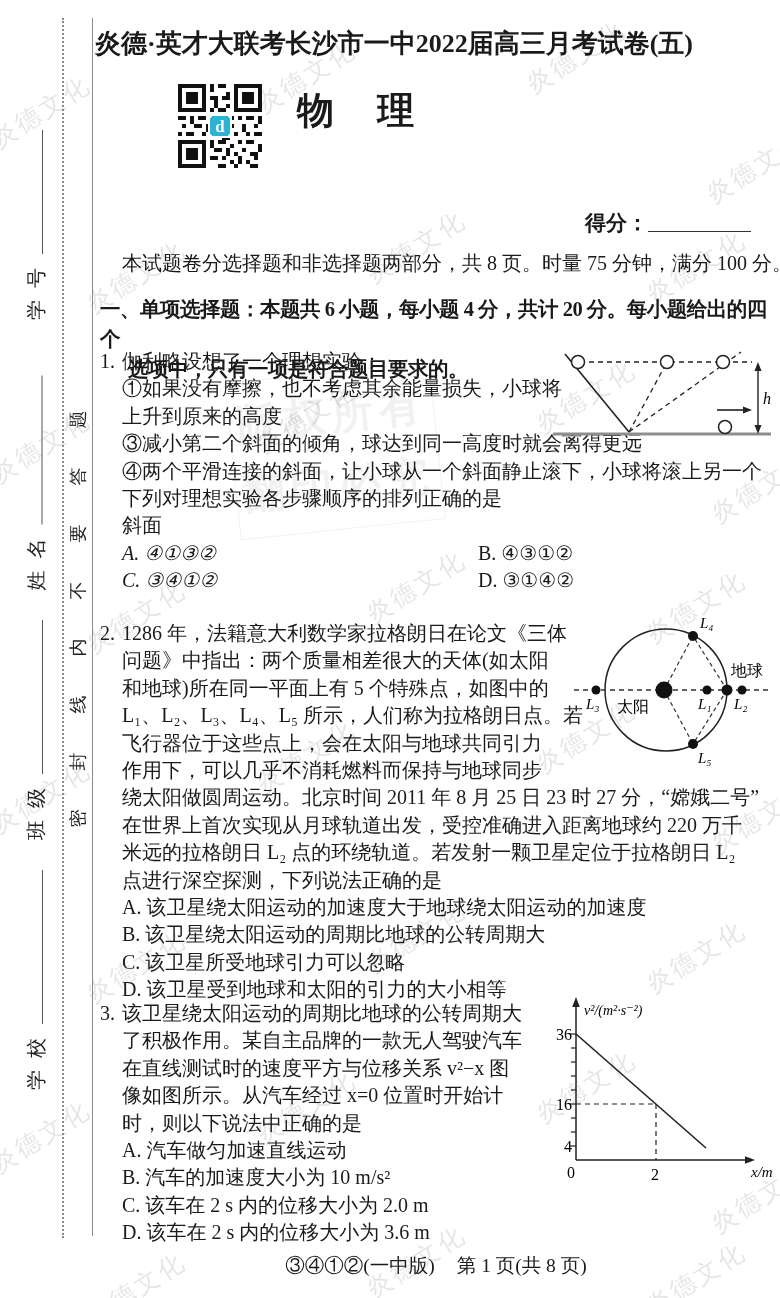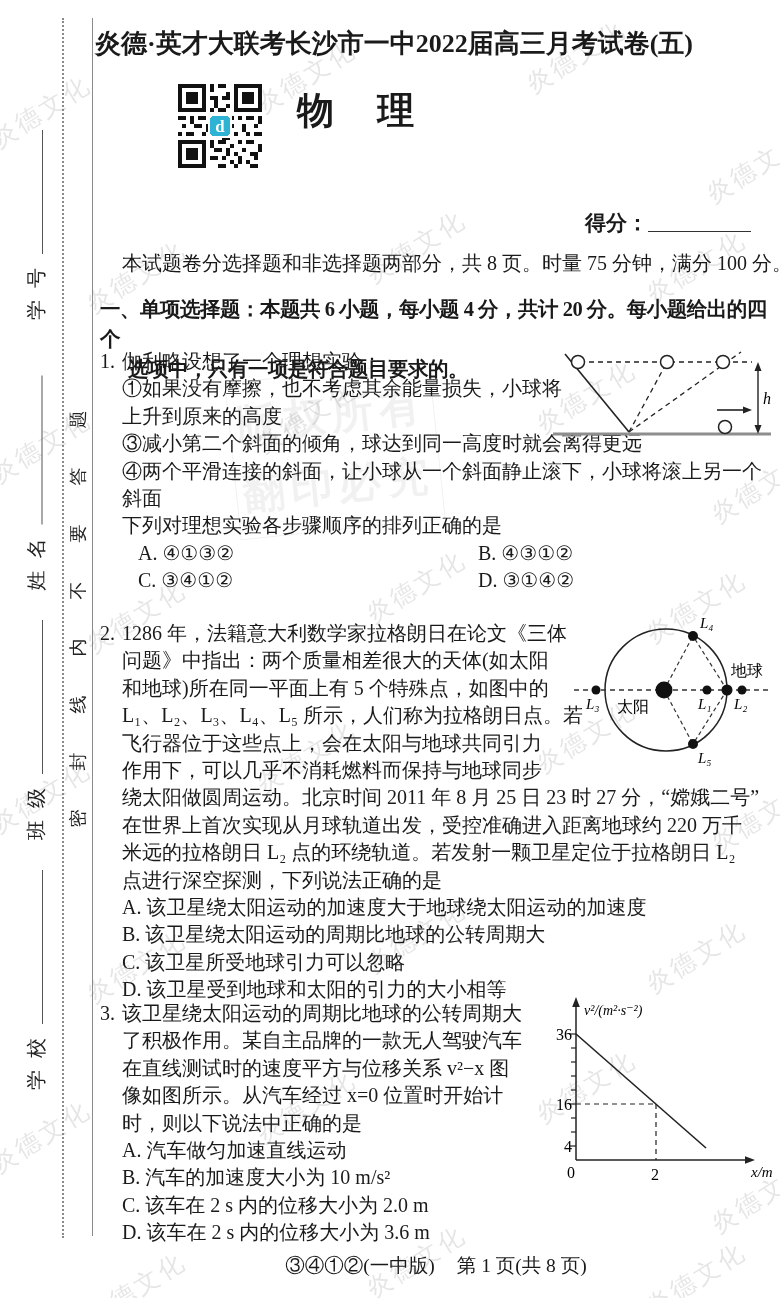--- a/index.html
+++ b/index.html
@@ -62,21 +62,21 @@
   .intro { position:absolute; left:122px; top:250px; font-size:20px; white-space:nowrap; }
   .sec-header { position:absolute; left:100px; top:294px; width:680px;
     font-weight:bold; font-size:20.5px; line-height:30px; letter-spacing:-0.5px; }
   .sec-header .l2 { padding-left:28px; }
   
   .q { position:absolute; left:100px; width:672px; font-size:20px; }
   .q .qnum { position:absolute; left:0; top:0; height:27.4px; line-height:27.4px; }
   .q .body { margin-left:22px; }
   .ln { height:27.4px; line-height:27.4px; white-space:nowrap; }
   .optrow { position:relative; height:27.4px; line-height:27.4px; white-space:nowrap; }
-  .optrow .a { margin-left:16px; }
+  .optrow .a { margin-left:0;font-style:italic; }
   .optrow .b { position:absolute; left:356px; top:0; }
   .q1 { top:348px; }
   .q2 { top:620px; }
   .q3 { top:1000px; }
   .fig { position:absolute; }
   .fig1 { right:-4px; top:-6px; width:225px; height:108px; }
   .fig2 { right:-5px; top:-14px; width:217px; height:182px; }
   .fig3 { right:-6px; top:-8px; width:232px; height:218px; }
   .footer { position:absolute; left:100px; top:1252px; width:672px;
     text-align:center; font-size:19.5px; }
@@ -267,22 +267,22 @@
         <polygon points="201,68 192,64.5 192,71.5" fill="#222"></polygon>
         <text x="212" y="62" font-size="16" font-style="italic">h</text>
       </svg>
     </div>
     <div class="body">
       <div class="ln">伽利略设想了一个理想实验：</div>
       <div class="ln">①如果没有摩擦，也不考虑其余能量损失，小球将</div>
       <div class="ln">上升到原来的高度</div>
       <div class="ln">③减小第二个斜面的倾角，球达到同一高度时就会离得更远</div>
       <div class="ln">④两个平滑连接的斜面，让小球从一个斜面静止滚下，小球将滚上另一个</div>
+      <div class="ln">下列对理想实验各步骤顺序的排列正确的是</div>
       <div class="ln">斜面</div>
-      <div class="ln">下列对理想实验各步骤顺序的排列正确的是</div>
       <div class="optrow">
         <span class="a">A. ④①③②</span>
         <span class="b">B. ④③①②</span>
       </div>
       <div class="optrow">
         <span class="a">C. ③④①②</span>
         <span class="b">D. ③①④②</span>
       </div>
     </div>
   </div>

